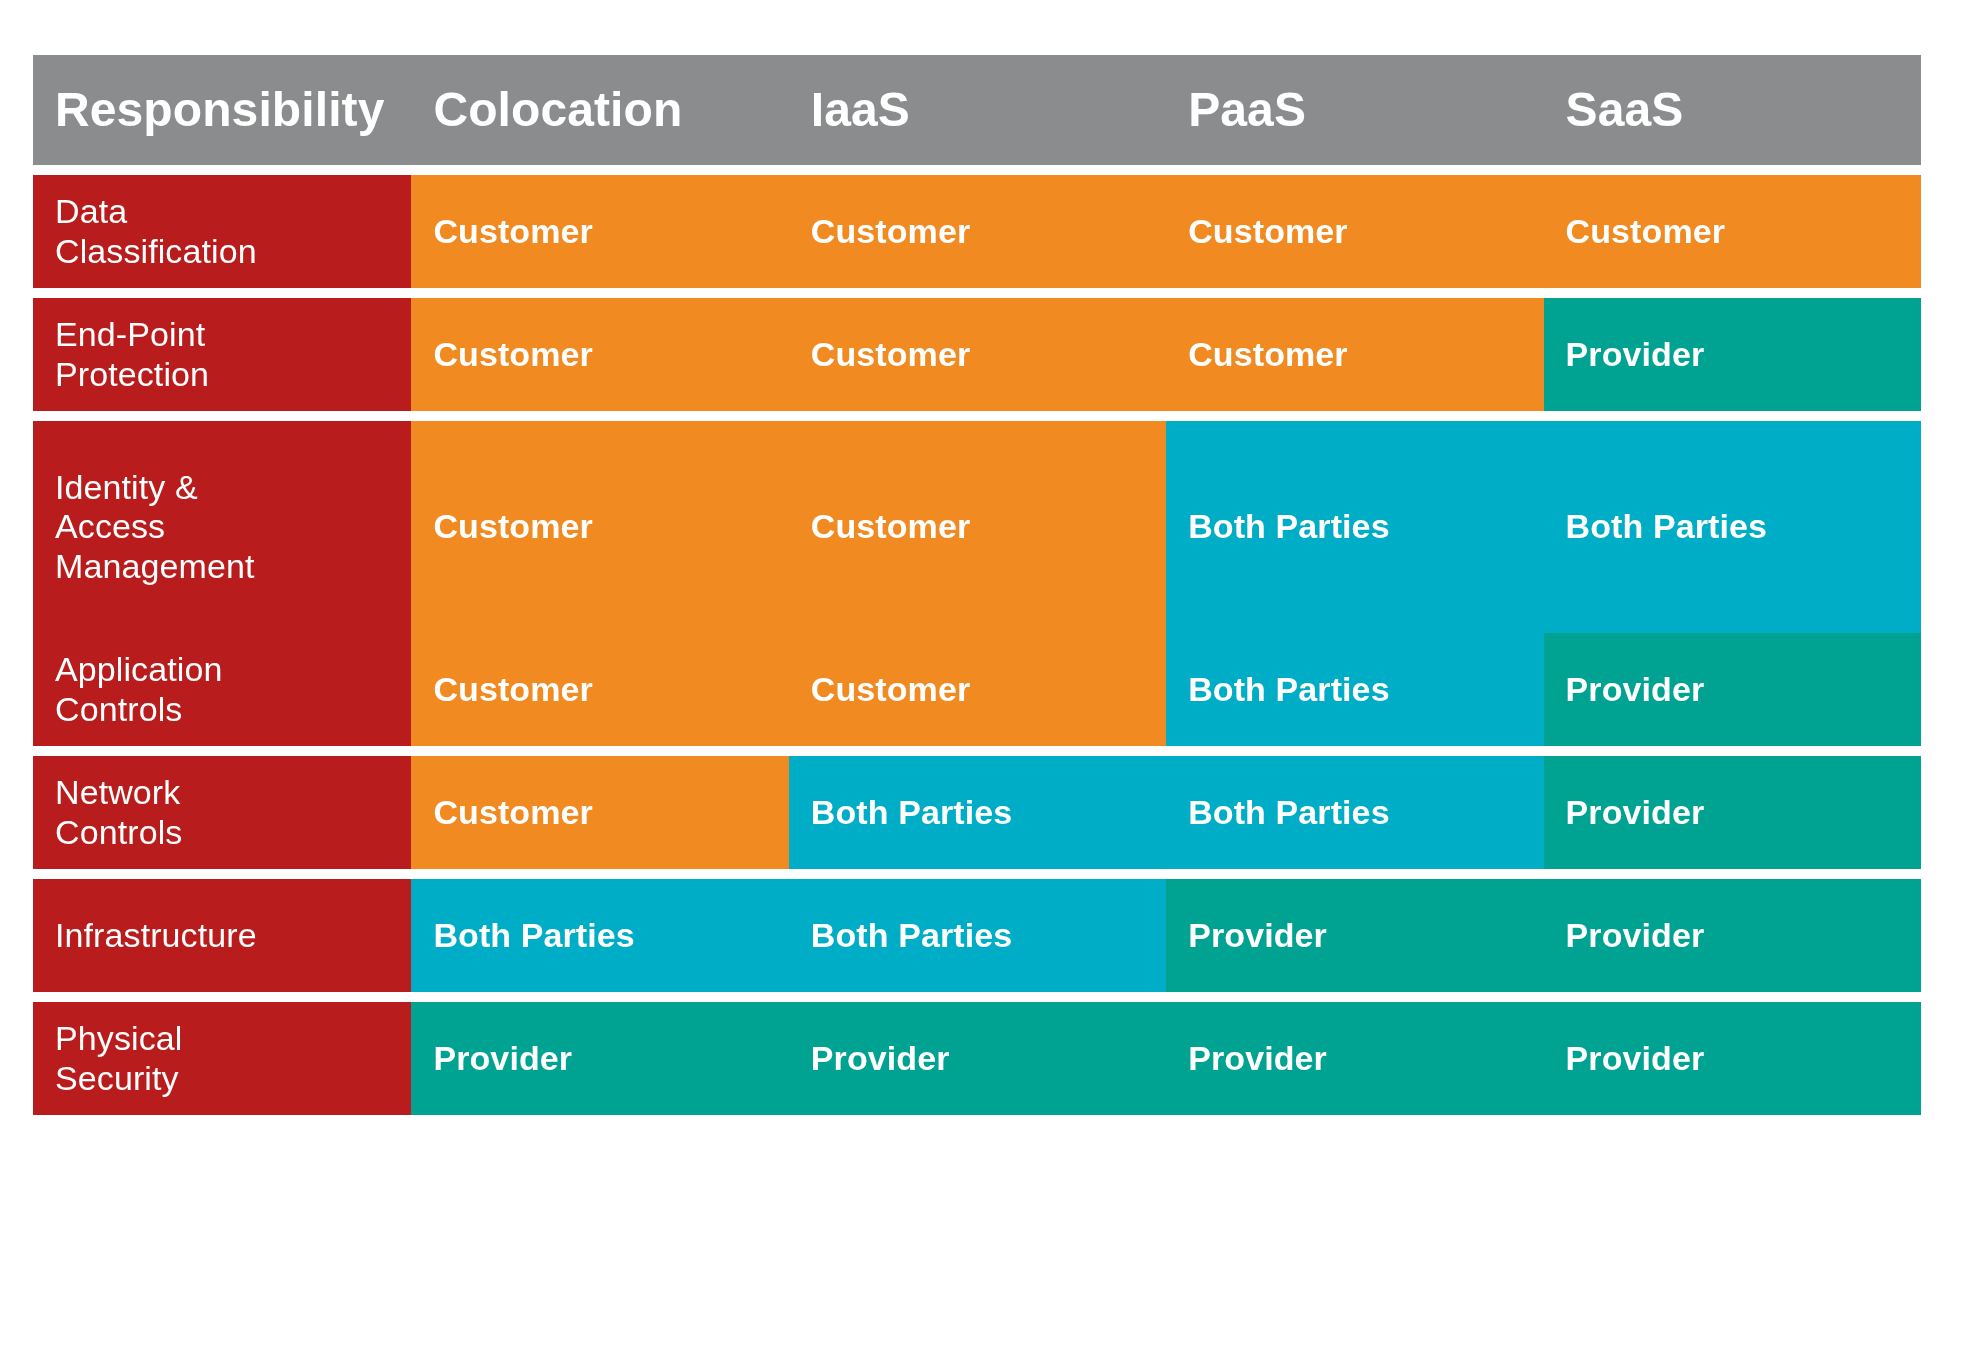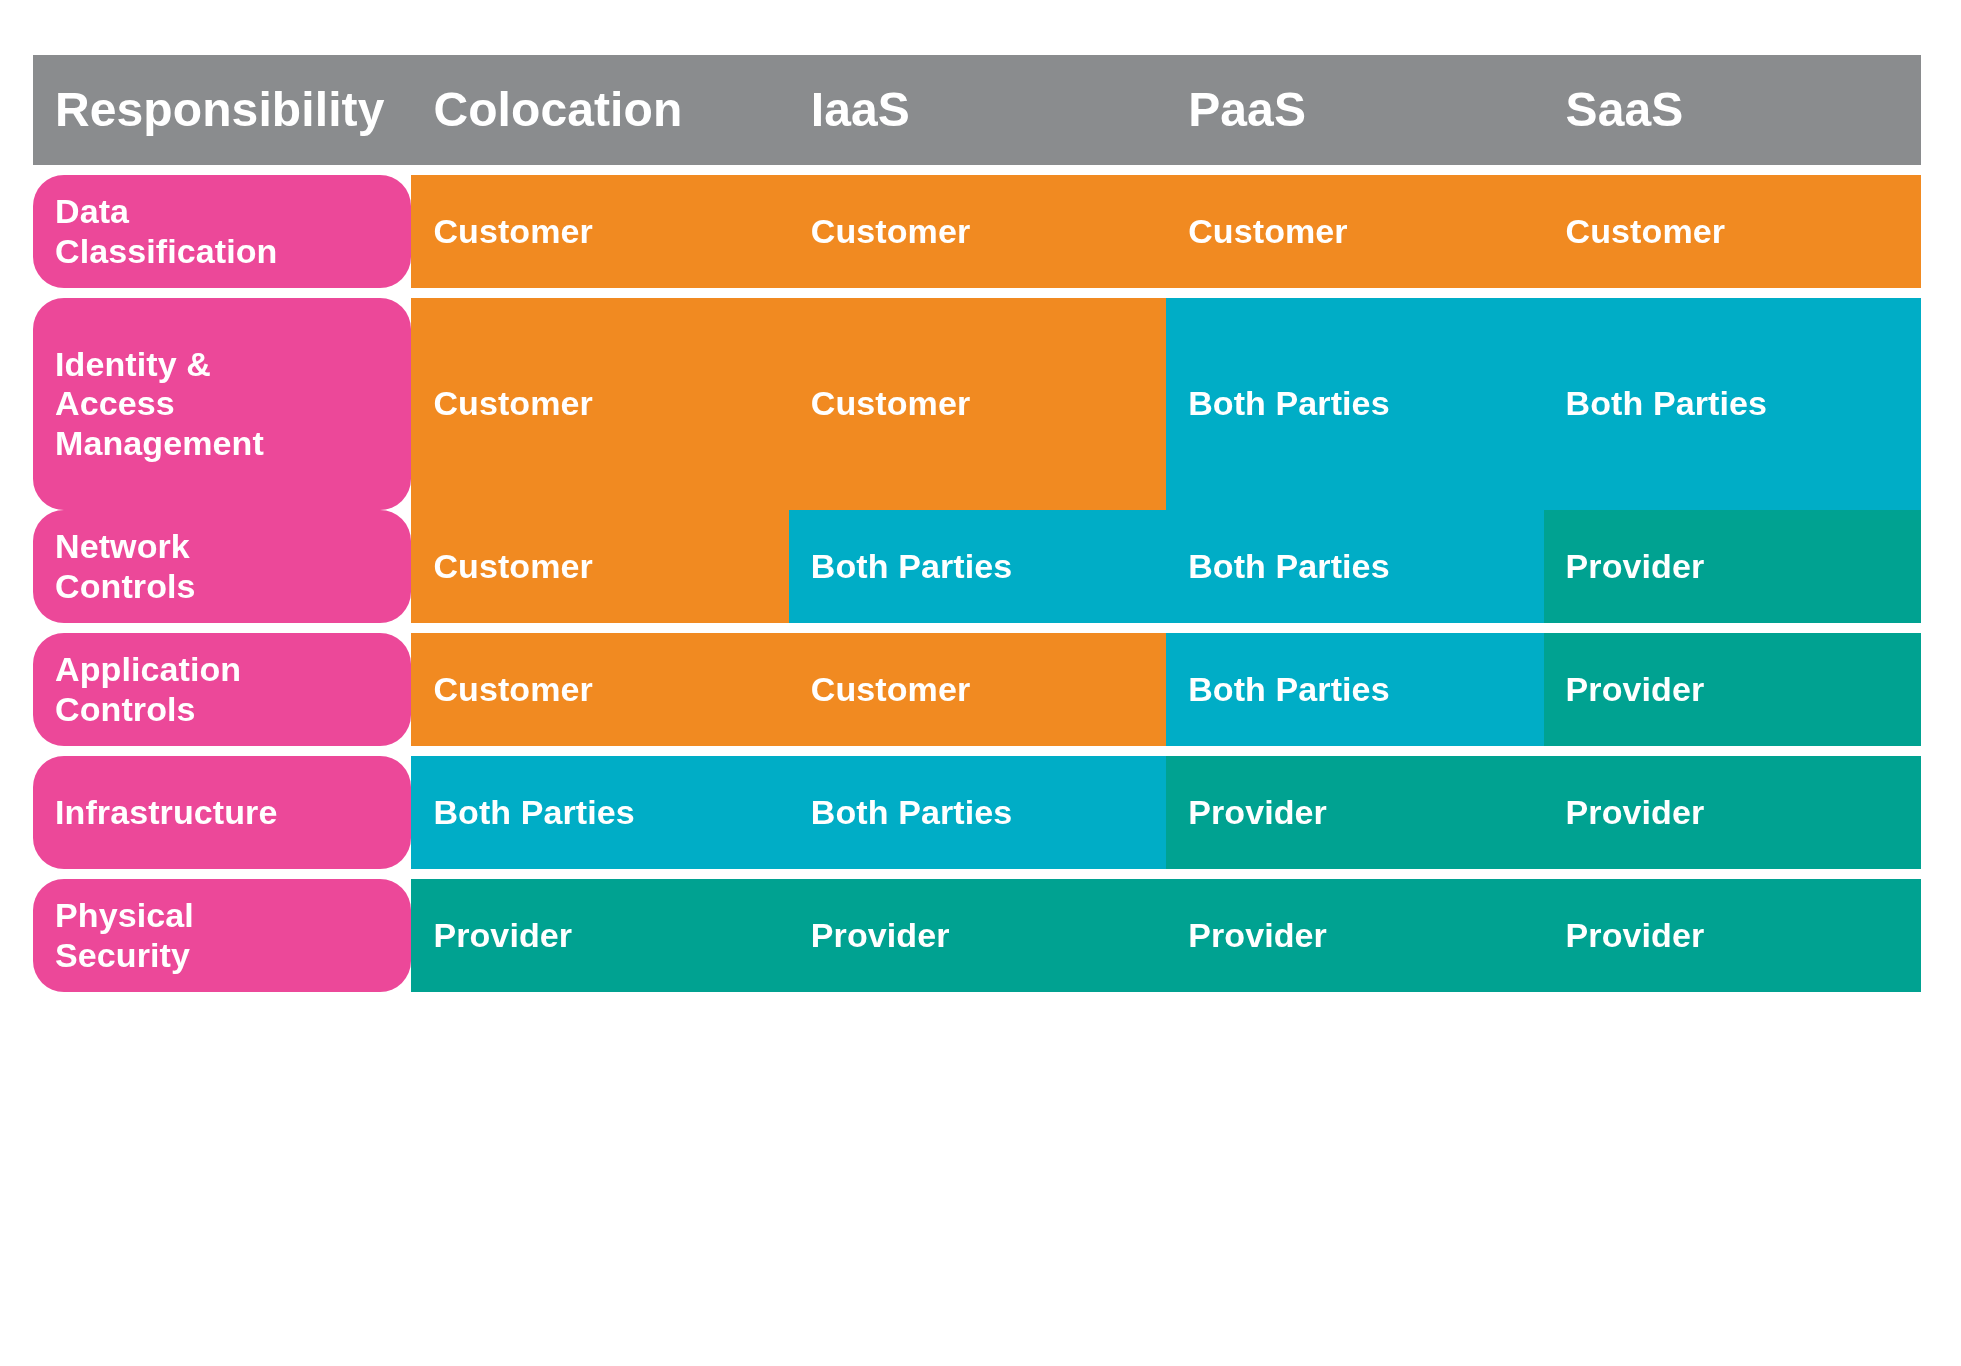--- a/index.html
+++ b/index.html
@@ -62,23 +62,22 @@
   .header-row .cellpad { height: 120px; }
   .header-cell {
     background: #8A8C8E;
     font-weight: bold;
     font-size: 48px;
     height: 110px;
   }
 
   
   .rowlabel-cell {
-    background: #ec4899;
-    font-weight: bold;
-    border-radius: 31px;
+    background: #b91c1c;
+    font-weight: normal;
   }
   .rowlabel-cell .label-text {
     display: block;
     max-width: 255px;
   }
 
   
   .value-cell { font-weight: bold; }
   .v-customer     { background: #F18A21; }
   .v-bothparties  { background: #00ADC6; text-align: center; }
@@ -164,20 +163,47 @@
             <div class="cell value-cell v-customer">
               <span>Customer</span>
             </div>
           </td>
           <td class="cellpad last-col">
             <div class="cell value-cell v-customer">
               <span>Customer</span>
             </div>
           </td>
         </tr>
+        <tr class="matrix-row r1">
+          <td class="cellpad">
+            <div class="cell rowlabel-cell">
+              <span class="label-text">End-Point Protection</span>
+            </div>
+          </td>
+          <td class="cellpad">
+            <div class="cell value-cell v-customer">
+              <span>Customer</span>
+            </div>
+          </td>
+          <td class="cellpad">
+            <div class="cell value-cell v-customer">
+              <span>Customer</span>
+            </div>
+          </td>
+          <td class="cellpad">
+            <div class="cell value-cell v-customer">
+              <span>Customer</span>
+            </div>
+          </td>
+          <td class="cellpad last-col">
+            <div class="cell value-cell v-provider">
+              <span>Provider</span>
+            </div>
+          </td>
+        </tr>
         <tr class="matrix-row r2">
           <td class="cellpad">
             <div class="cell rowlabel-cell">
               <span class="label-text">Identity &amp; Access Management</span>
             </div>
           </td>
           <td class="cellpad">
             <div class="cell value-cell v-customer">
               <span>Customer</span>
             </div>
@@ -191,61 +217,61 @@
             <div class="cell value-cell v-bothparties">
               <span>Both Parties</span>
             </div>
           </td>
           <td class="cellpad last-col">
             <div class="cell value-cell v-bothparties">
               <span>Both Parties</span>
             </div>
           </td>
         </tr>
+        <tr class="matrix-row r3">
+          <td class="cellpad">
+            <div class="cell rowlabel-cell">
+              <span class="label-text">Application Controls</span>
+            </div>
+          </td>
+          <td class="cellpad">
+            <div class="cell value-cell v-customer">
+              <span>Customer</span>
+            </div>
+          </td>
+          <td class="cellpad">
+            <div class="cell value-cell v-customer">
+              <span>Customer</span>
+            </div>
+          </td>
+          <td class="cellpad">
+            <div class="cell value-cell v-bothparties">
+              <span>Both Parties</span>
+            </div>
+          </td>
+          <td class="cellpad last-col">
+            <div class="cell value-cell v-provider">
+              <span>Provider</span>
+            </div>
+          </td>
+        </tr>
         <tr class="matrix-row r4">
           <td class="cellpad">
             <div class="cell rowlabel-cell">
               <span class="label-text">Network Controls</span>
             </div>
           </td>
           <td class="cellpad">
             <div class="cell value-cell v-customer">
               <span>Customer</span>
             </div>
           </td>
           <td class="cellpad">
             <div class="cell value-cell v-bothparties">
               <span>Both Parties</span>
-            </div>
-          </td>
-          <td class="cellpad">
-            <div class="cell value-cell v-bothparties">
-              <span>Both Parties</span>
-            </div>
-          </td>
-          <td class="cellpad last-col">
-            <div class="cell value-cell v-provider">
-              <span>Provider</span>
-            </div>
-          </td>
-        </tr>
-        <tr class="matrix-row r3">
-          <td class="cellpad">
-            <div class="cell rowlabel-cell">
-              <span class="label-text">Application Controls</span>
-            </div>
-          </td>
-          <td class="cellpad">
-            <div class="cell value-cell v-customer">
-              <span>Customer</span>
-            </div>
-          </td>
-          <td class="cellpad">
-            <div class="cell value-cell v-customer">
-              <span>Customer</span>
             </div>
           </td>
           <td class="cellpad">
             <div class="cell value-cell v-bothparties">
               <span>Both Parties</span>
             </div>
           </td>
           <td class="cellpad last-col">
             <div class="cell value-cell v-provider">
               <span>Provider</span>

